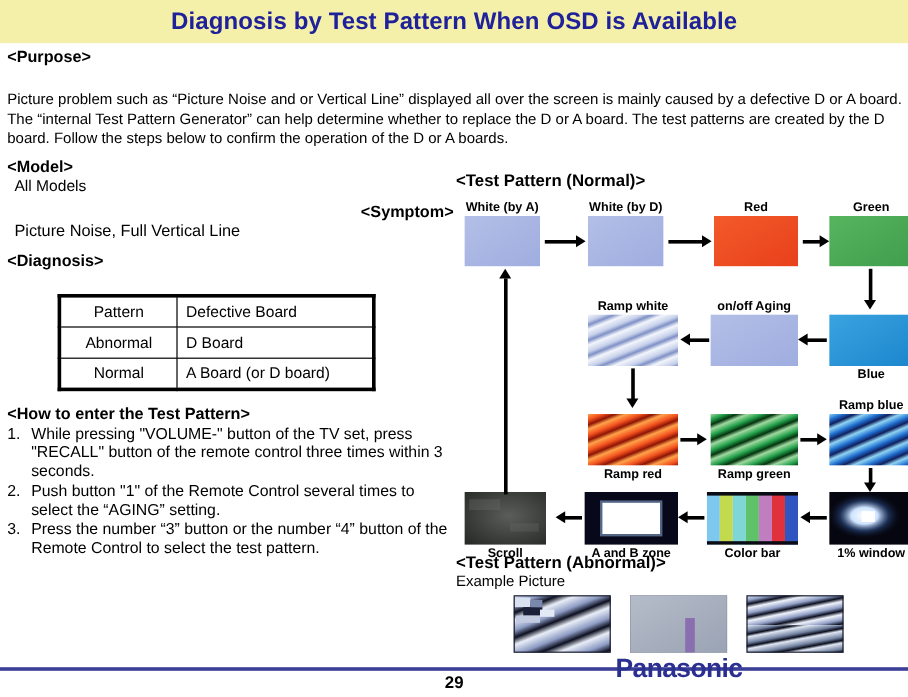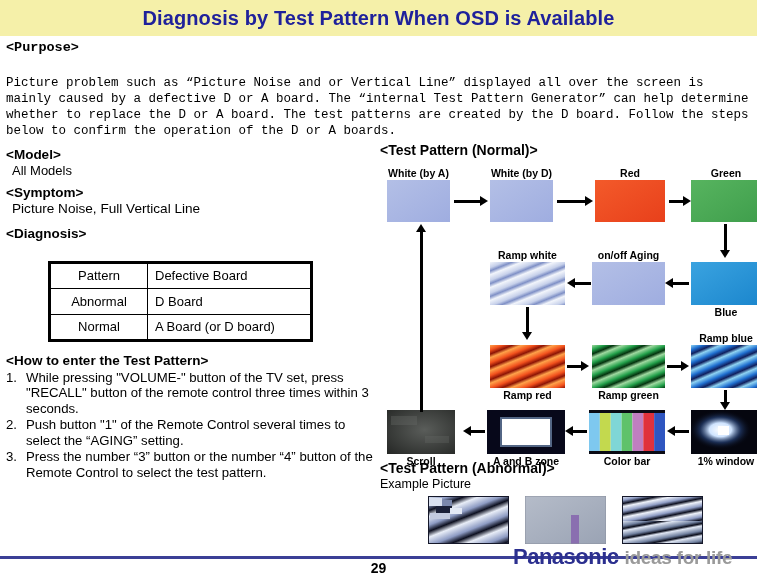--- a/index.html
+++ b/index.html
@@ -42,25 +42,25 @@
     font-weight: bold;
     font-size: 13.5px;
     margin: 0;
     line-height: 1.18;
   }
   .sec-body {
     font-size: 12.4px;
     line-height: 1.2;
     margin: 0;
   }
-  #purpose-block { width: 750px; font-family: Liberation Mono, monospace; }
+  #purpose-block { width: 750px; }
   #purpose-para { font-size: 12.5px; line-height: 1.28; margin-top: 19px; }
   #model-head { margin-top: 8px; }
   #model-body { margin-left: 6px; font-size: 13px; }
-  #symptom-head { margin-top: 7px; }
+  #symptom-head { margin-top: 7px; text-align: right; }
   #symptom-body { margin-left: 6px; font-size: 13.6px; }
   #diagnosis-head { margin-top: 8px; }
 
   
   #diagnosis-table {
     margin-top: 19px;
     margin-left: 42px;
     border-collapse: collapse;
     border: 3px solid #000;
     background: #fff;
@@ -547,14 +547,13 @@
       <rect y="25" width="81" height="23" fill="url(#ab3b)"></rect>
       <rect x="0" y="0" width="81" height="48" fill="none" stroke="#15182a" stroke-width="2"></rect>
     </svg>
   </div>
 </div>
 
 <div id="footer-rule"></div>
 <div id="page-number">29</div>
 <div id="brand">
   <span id="brand-name">Panasonic</span>
-  <span id="brand-tag">ideas for life</span>
 </div>
 
 </body></html>

